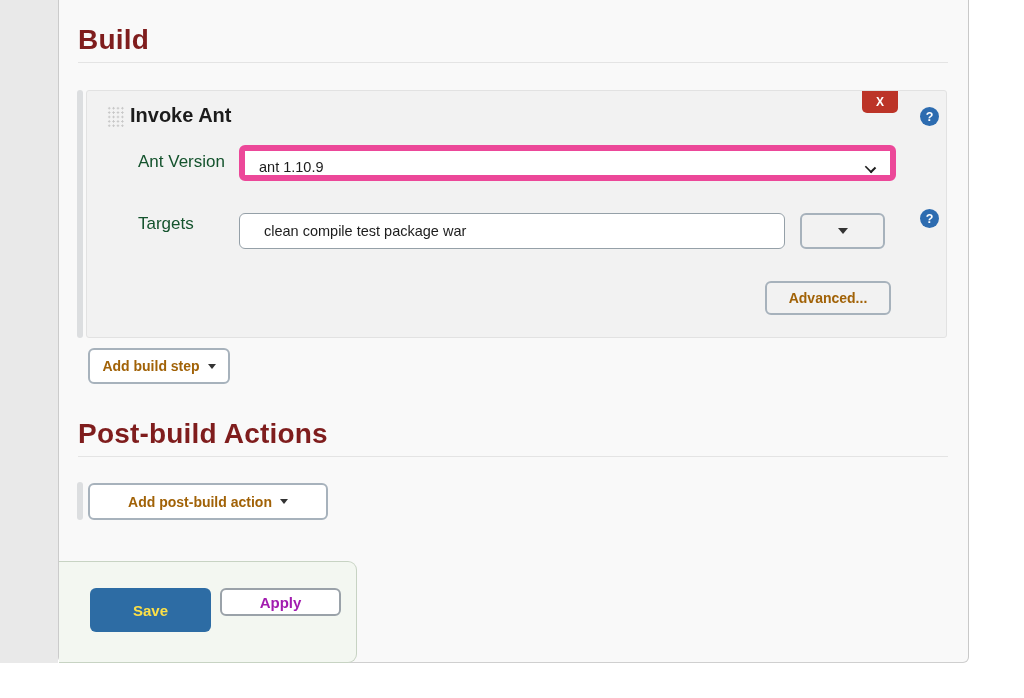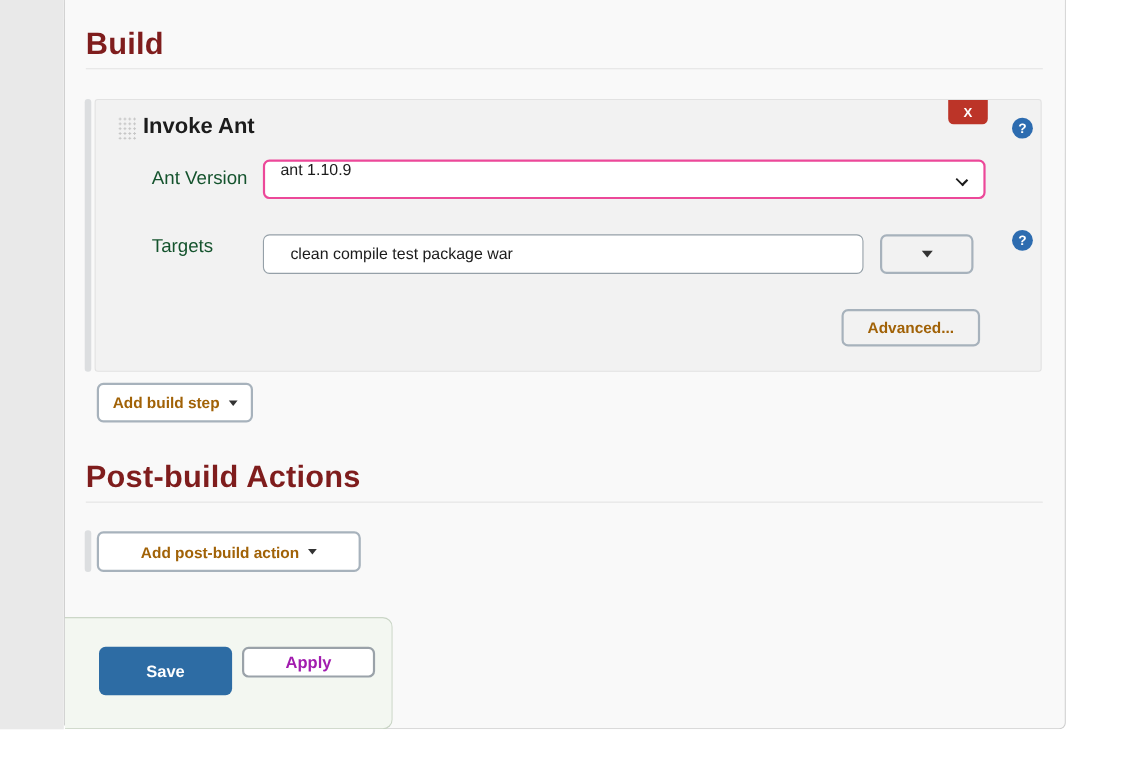--- a/index.html
+++ b/index.html
@@ -31,22 +31,22 @@
 
   .drag-dots { position:absolute; left:20px; top:15px; width:17px; height:21px;
                background-image:radial-gradient(#c6c6c6 1.1px, transparent 1.2px);
                background-size:4.4px 4.4px; cursor:grab; }
 
   .step-name { position:absolute; left:43px; top:13px; font-size:20px; font-weight:700; color:#1c1c1c; }
 
   .field-label { position:absolute; left:51px; font-size:17px; color:#14532d; }
 
   .select-box { position:absolute; left:152px; top:54px; width:657px; height:36px;
-                background:#ffffff; border:2px solid #ec4899; border-radius:6px;
-                display:flex; align-items:flex-start; padding:0 14px; cursor:pointer; }
+                background:#ffffff; border:6px solid #ec4899; border-radius:6px;
+                display:flex; align-items:flex-end; padding:0 14px; cursor:pointer; }
   .select-box .value { font-size:14.5px; color:#1c1c1c; }
   .chevron { position:absolute; right:15px; top:12px; width:9px; height:9px;
              border-right:2px solid #1c1c1c; border-bottom:2px solid #1c1c1c;
              transform:rotate(45deg) scale(1,.8); }
 
   .text-input { position:absolute; left:152px; top:122px; width:546px; height:36px;
                 background:#ffffff; border:1px solid #95a0a8; border-radius:6px;
                 padding:0 24px; font-size:14.5px; color:#1c1c1c;
                 font-family:"Liberation Sans", sans-serif; }
 
@@ -63,21 +63,21 @@
            border-top:6px solid #333333; display:inline-block; }
   .caret.small { border-left-width:4px; border-right-width:4px; border-top-width:5px; }
 
   .add-build-step { position:absolute; left:29px; top:348px; width:142px; height:36px; }
   .add-postbuild  { position:absolute; left:29px; top:483px; width:240px; height:37px; }
 
   .footer-bar { position:absolute; left:0; top:561px; width:298px; height:102px;
                 background:#f3f7f1; border:1px solid #c7d3c3; border-left:none;
                 border-radius:0 9px 9px 0; }
   .save-btn  { position:absolute; left:31px; top:26px; width:121px; height:44px;
-               background:#2d6ca4; color:#ffffff; border:none; border-radius:6px;
+               background:#2d6ca4; color:#fde047; border:none; border-radius:6px;
                font-size:15px; font-weight:700; cursor:pointer;
                font-family:"Liberation Sans", sans-serif; }
   .apply-btn { position:absolute; left:161px; top:26px; width:121px; height:28px;
                background:#ffffff; color:#a21caf; border:2px solid #9aa2a9; border-radius:6px;
                font-size:15px; font-weight:700; cursor:pointer;
                font-family:"Liberation Sans", sans-serif; }
 </style>
 </head>
 <body>
 

